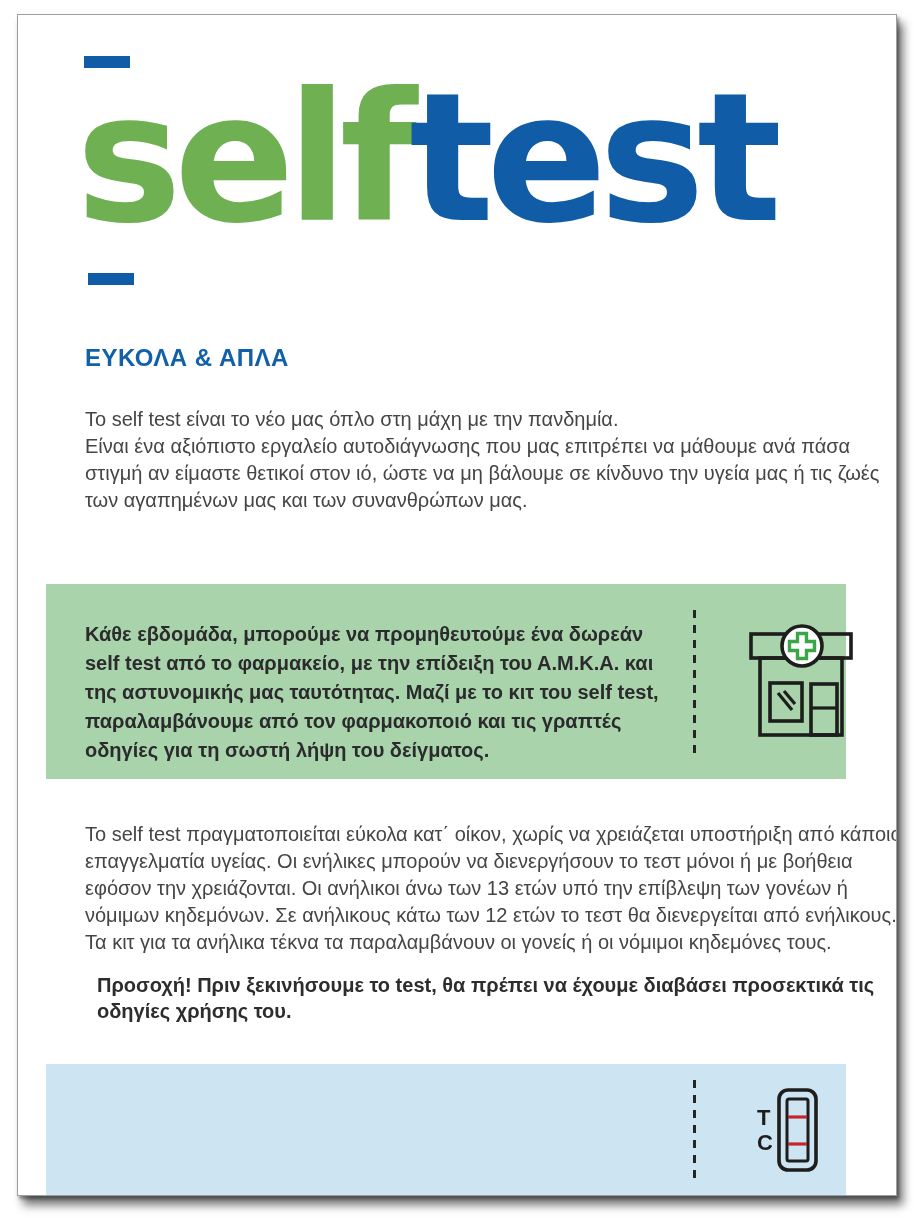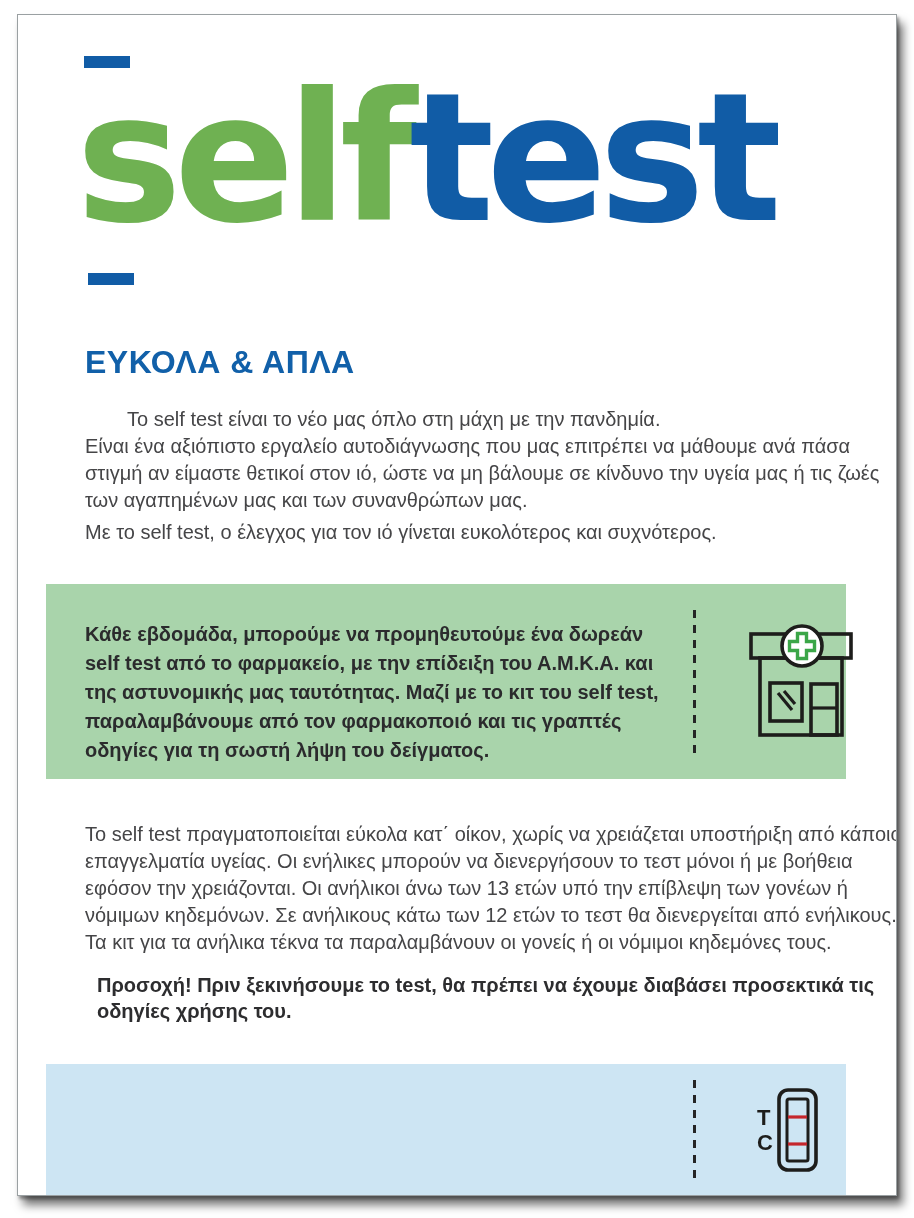--- a/index.html
+++ b/index.html
@@ -35,21 +35,21 @@
     font-size: 178px;
     line-height: 180px;
     letter-spacing: -8px;
     white-space: nowrap;
   }
   .logo .part-self { color: #6fb152; }
   .logo .part-test { color: #115ca6; }
   .headline {
     position: absolute;
     left: 67px; top: 329px;
-    font-size: 32px;
+    font-size: 24px;
     font-weight: bold;
     letter-spacing: 0.5px;
     color: #1160a9;
   }
   .para {
     position: absolute;
     left: 67px;
     width: 822px;
     font-size: 20px;
     line-height: 27px;
@@ -59,21 +59,21 @@
   .para-2 { top: 504px; }
   .para-3 { top: 806px; width: 828px; }
   .para-warning {
     top: 957px;
     width: 830px;
     font-weight: bold;
     color: #2d2d2f;
     line-height: 26px;
     margin-left: 12px;
   }
-  .block-line { display: block; margin-left: 42px; }
+  .block-line { display: block; }
   .callout {
     position: absolute;
     left: 28px;
     width: 800px;
   }
   .callout-green { top: 569px; height: 195px; background: #a9d4ab; }
   .callout-blue  { top: 1049px; height: 133px; background: #cde5f3; }
   .callout-text {
     position: absolute;
     left: 39px;
@@ -105,21 +105,20 @@
     <span class="part-self">self</span><span class="part-test">test</span>
   </div>
   <div class="dash dash-bottom"></div>
 
   <h1 class="headline">ΕΥΚΟΛΑ &amp; ΑΠΛΑ</h1>
 
   <p class="para para-1">
     <span class="block-line">Το self test είναι το νέο μας όπλο στη μάχη με την πανδημία.</span>
     <span>Είναι ένα αξιόπιστο εργαλείο αυτοδιάγνωσης που μας επιτρέπει να μάθουμε ανά πάσα στιγμή αν είμαστε θετικοί στον ιό, ώστε να μη βάλουμε σε κίνδυνο την υγεία μας ή τις ζωές των αγαπημένων μας και των συνανθρώπων μας.</span>
   </p>
-  <p class="para para-2">Με το self test, ο έλεγχος για τον ιό γίνεται ευκολότερος και συχνότερος.</p>
 
   <div class="callout callout-green">
     <div class="callout-text">Κάθε εβδομάδα, μπορούμε να προμηθευτούμε ένα δωρεάν self test από το φαρμακείο, με την επίδειξη του Α.Μ.Κ.Α. και της αστυνομικής μας ταυτότητας. Μαζί με το κιτ του self test, παραλαμβάνουμε από τον φαρμακοποιό και τις γραπτές οδηγίες για τη σωστή λήψη του δείγματος.</div>
     <div class="dashed-sep"></div>
     <div class="icon-wrap pharmacy-icon-wrap">
       <svg width="104" height="115" viewBox="0 0 104 115" fill="none" xmlns="http://www.w3.org/2000/svg">
 
         <rect x="2" y="10" width="100" height="24" stroke="#1d1d1b" stroke-width="3.6"></rect>
 
         <rect x="11" y="34" width="82" height="77" stroke="#1d1d1b" stroke-width="3.6"></rect>

